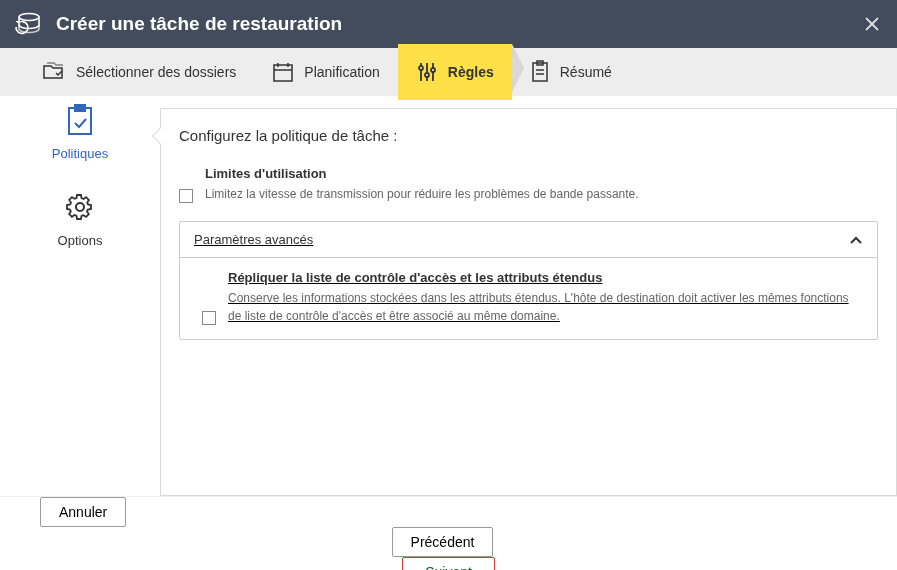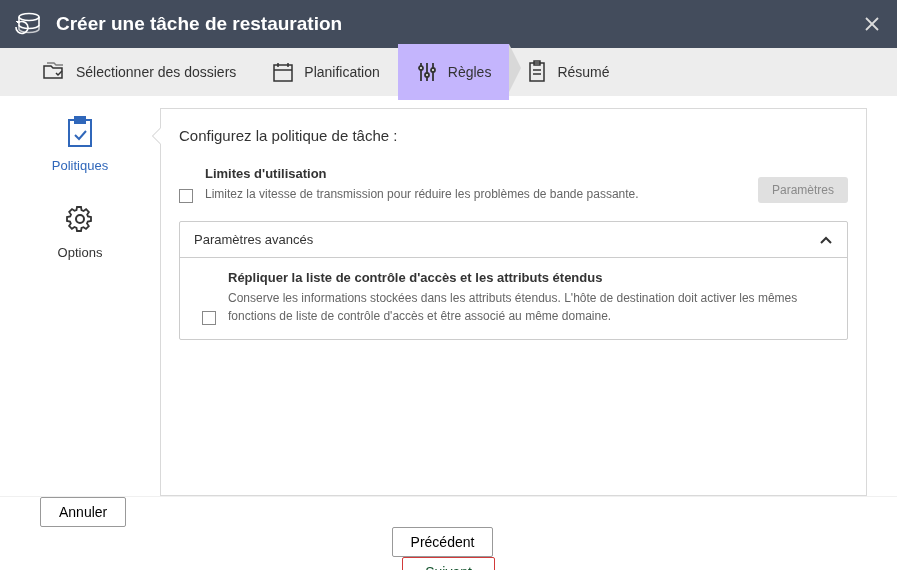--- a/index.html
+++ b/index.html
@@ -6,47 +6,47 @@
     body { width: 897px; height: 570px; overflow: hidden; background: #fff; }
     
     .header { background: #434c5c; color: #fff; height: 48px; display: flex; align-items: center; padding: 0 12px; }
     .header-icon { margin-right: 14px; display:flex; align-items:center; }
     .header-title { font-size: 19px; font-weight: 600; }
     .close-btn { margin-left: auto; cursor: pointer; padding: 6px; color: #e0e0e0; display:flex; }
     
     .steps { background: #ededed; height: 48px; display: flex; align-items: center; padding-left: 24px; }
     .step { display: flex; align-items: center; padding: 0 18px; height: 56px; color: #333; font-size: 14px; cursor: pointer; position: relative; }
     .step-icon { margin-right: 10px; display: flex; }
-    .step.active { background: #c4b5fd; }
+    .step.active { background: #fde047; font-weight: bold; }
     .step.active::after {
       content: ''; position:absolute; right:-12px; top:0; width:0; height:0;
       border-top: 24px solid transparent; border-bottom: 24px solid transparent;
       border-left: 12px solid #d8d8d8;
     }
 
     .main { display: flex; height: 400px; background: #fff; }
-    .left-nav { width: 160px; padding-top: 20px; display: flex; flex-direction: column; align-items: center; position: relative; }
+    .left-nav { width: 160px; padding-top: 8px; display: flex; flex-direction: column; align-items: center; position: relative; }
     .nav-item { display: flex; flex-direction: column; align-items: center; margin-bottom: 30px; cursor: pointer; }
     .nav-item.active { color: #3067ba; }
     .nav-icon { width: 32px; height: 32px; margin-bottom: 10px; display:flex; align-items:center; justify-content:center; }
     .nav-label { font-size: 13px; color: #333; }
     .nav-item.active .nav-label { color: #3067ba; }
     .pointer { position:absolute; right:-1px; top:32px; width:0; height:0; border-top:8px solid transparent; border-bottom:8px solid transparent; border-right:8px solid #fff; z-index:2; filter: drop-shadow(-1px 0 0 #ccc); }
 
-    .panel { flex: 1; margin-right: 30px; margin-top: 12px; background: #fff; border: 1px solid #d9d9d9; padding: 18px 18px; }
+    .panel { flex: 1; margin-top: 12px; background: #fff; border: 1px solid #d9d9d9; padding: 18px 18px; }
     .panel-title { font-size: 15px; color: #333; margin-bottom: 22px; }
     
     .option-row { display: flex; align-items: flex-end; gap: 12px; margin-bottom: 18px; }
     .checkbox { width: 14px; height: 14px; border: 1px solid #888; margin-top: 2px; flex-shrink:0; cursor:pointer; background:#fff; }
     .option-text { flex: 1; }
     .option-label { font-size: 13px; font-weight: 700; color: #333; margin-bottom: 4px; }
     .option-desc { font-size: 12px; color: #666; line-height: 1.5; }
     .params-btn { background: #e0e0e0; color: #8a8a8a; border: none; padding: 6px 14px; font-size: 12px; border-radius: 3px; cursor: default; }
     
-    .adv-section { border: 1px solid #ccc; border-radius: 2px; }
+    .adv-section { border: 1px solid #ccc; border-radius: 2px; text-decoration: underline; }
     .adv-header { display:flex; justify-content:space-between; align-items:center; padding: 10px 14px; border-bottom: 1px solid #ccc; cursor:pointer; font-size:13px; color:#333; }
     .chevron { display:flex; }
     .adv-body { padding: 12px 14px 14px 22px; }
     .adv-body .option-row { margin-bottom: 0; }
     
     .footer { display: flex; align-items: center; padding: 0 40px; height: 70px; border-top: 1px solid #f0f0f0; flex-direction: column; }
     .btn { padding: 6px 18px; font-size: 14px; background: #fff; border: 1px solid #999; cursor:pointer; border-radius: 2px; }
     .btn-cancel { margin-right: auto; }
     .btn-prev { margin-right: 12px; }
     .btn-next { border: 1.6px solid #d13a3a; color: #14532d; padding: 6px 22px; }
@@ -147,21 +147,20 @@
 
   <div class="panel">
     <div class="panel-title">Configurez la politique de tâche :</div>
 
     <div class="option-row">
       <div class="checkbox"></div>
       <div class="option-text">
         <div class="option-label">Limites d'utilisation</div>
         <div class="option-desc">Limitez la vitesse de transmission pour réduire les problèmes de bande passante.</div>
       </div>
-      <button class="params-btn" disabled="">Paramètres</button>
     </div>
 
     <div class="adv-section">
       <div class="adv-header">
         <span>Paramètres avancés</span>
         <span class="chevron">
           <svg width="14" height="10" viewBox="0 0 14 10" fill="none" stroke="#333" stroke-width="2">
             <path d="M2 8 L7 3 L12 8"></path>
           </svg>
         </span>

